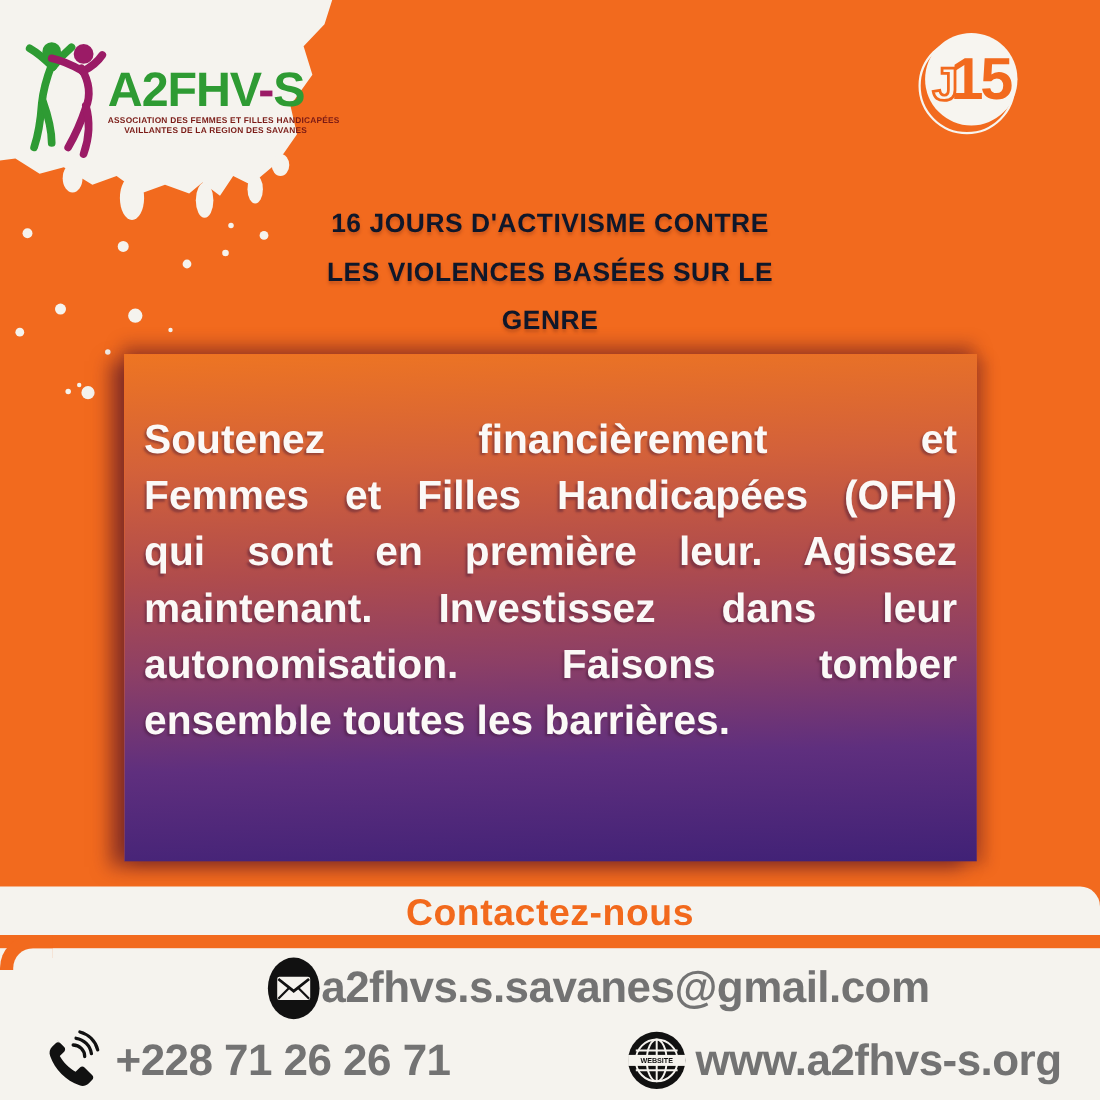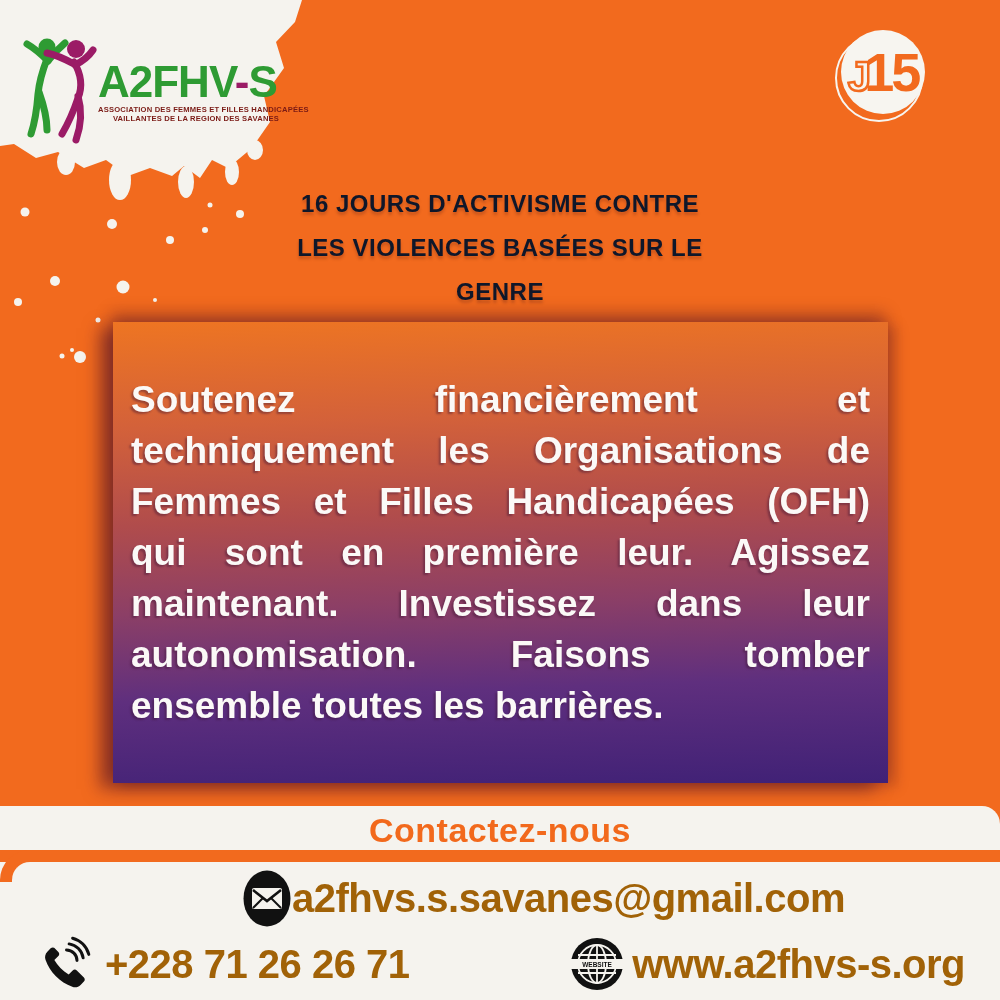--- a/index.html
+++ b/index.html
@@ -71,21 +71,21 @@
   .divider-corner{
     position:absolute;left:0;top:44px;width:48px;height:32px;box-sizing:border-box;
     border-top:12px solid #f26a1e;border-left:12px solid #f26a1e;border-top-left-radius:30px;
   }
   .email-row{
     position:absolute;left:0;top:64px;width:1000px;display:flex;
     align-items:center;justify-content:center;transform:translateX(44px);
   }
   .email-icon{flex:0 0 auto;display:block;margin-right:1px;}
   .contact-text{
-    color:#a16207;font-size:40px;font-weight:800;letter-spacing:-.5px;white-space:nowrap;
+    color:#737373;font-size:40px;font-weight:800;letter-spacing:-.5px;white-space:nowrap;
   }
   .row2{
     position:absolute;left:35px;right:35px;top:130px;display:flex;
     align-items:center;justify-content:space-between;
   }
   .contact-group{display:flex;align-items:center;}
   .contact-group .icon{margin-right:14px;display:block;}
   .site-group .icon{margin-right:8px;}
 </style>
 </head>
@@ -150,21 +150,20 @@
   </div>
 
   <div class="title">
     <div>16 JOURS D'ACTIVISME CONTRE</div>
     <div>LES VIOLENCES BASÉES SUR LE</div>
     <div>GENRE</div>
   </div>
 
   <div class="message-box">
     <div class="msg-line">Soutenez financièrement et</div>
-    <div class="msg-line">techniquement les Organisations de</div>
     <div class="msg-line">Femmes et Filles Handicapées (OFH)</div>
     <div class="msg-line">qui sont en première leur. Agissez</div>
     <div class="msg-line">maintenant. Investissez dans leur</div>
     <div class="msg-line">autonomisation. Faisons tomber</div>
     <div class="msg-line last">ensemble toutes les barrières.</div>
   </div>
 
   <div class="bottom">
     <div class="contact-heading">Contactez-nous</div>
     <div class="divider"></div>

